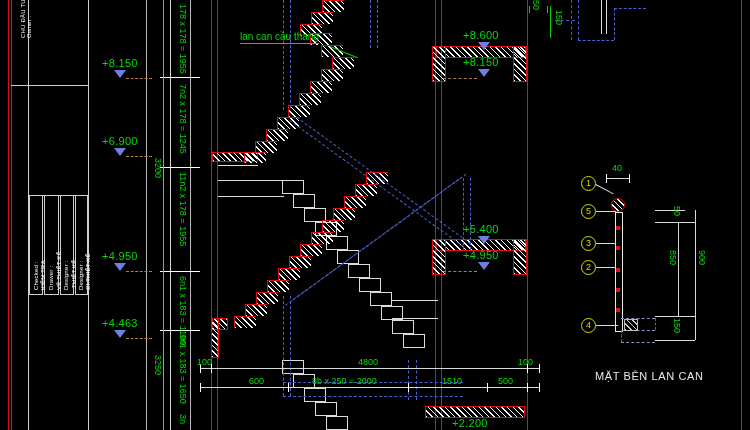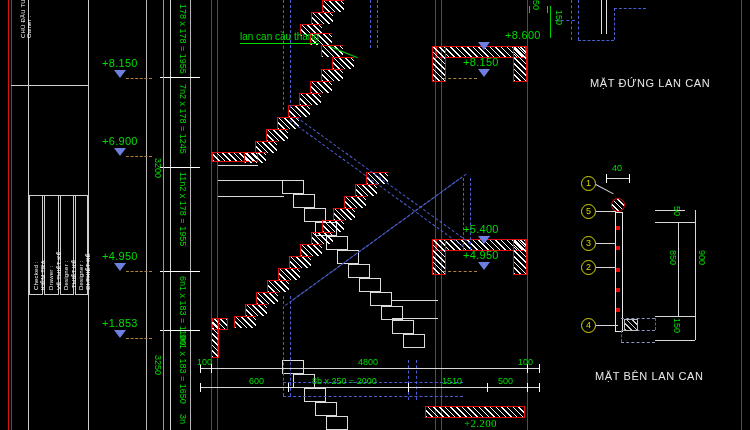--- a/index.html
+++ b/index.html
@@ -99,21 +99,21 @@
     <div class="t elev" style="left:102px;top:136px;">+6.900</div>
     <div class="etri" style="left:114px;top:148px;"></div>
     <div class="etri-l" style="left:126px;top:156px;width:26px;"></div>
   </div>
   <div>
     <div class="t elev" style="left:102px;top:251px;">+4.950</div>
     <div class="etri" style="left:114px;top:263px;"></div>
     <div class="etri-l" style="left:126px;top:271px;width:26px;"></div>
   </div>
   <div>
-    <div class="t elev" style="left:102px;top:318px;">+1.853</div>
+    <div class="t elev" style="left:102px;top:318px;">+4.463</div>
     <div class="etri" style="left:114px;top:330px;"></div>
     <div class="etri-l" style="left:126px;top:338px;width:26px;"></div>
   </div>
 
   <div class="ln abs" style="left:190px;top:0;width:1px;height:430px;background:#b8b8b8;"></div>
 
   <div class="t dimv" style="left:178px;top:4px;">178 x 178 = 1955</div>
   <div class="t dimv" style="left:178px;top:84px;">7n2 x 178 = 1245</div>
   <div class="t dimv" style="left:178px;top:172px;">11n2 x 178 = 1955</div>
   <div class="t dimv" style="left:178px;top:276px;">6n1 x 183 = 1100</div>
@@ -228,39 +228,39 @@
 
   <div class="dash-h" style="left:283px;top:382px;width:180px;"></div>
   <div class="dash-h" style="left:283px;top:396px;width:180px;"></div>
   <div class="dash-v" style="left:408px;top:360px;height:40px;"></div>
   <div class="dash-v" style="left:416px;top:360px;height:40px;"></div>
 
   <div class="t" style="left:240px;top:32px;font-size:10px;color:#00dd00;border-bottom:1px solid #00dd00;padding-bottom:1px;">lan can cầu thang</div>
   <div class="ln-grn abs" style="left:330px;top:46px;width:30px;height:1px;transform:rotate(22deg);transform-origin:left top;"></div>
 
   <div>
-    <div class="t elev" style="left:463px;top:30px;margin-left:42px;">+8.600</div>
+    <div class="t elev" style="left:463px;top:30px;">+8.600</div>
     <div class="etri" style="left:478px;top:42px;"></div>
   </div>
   <div>
     <div class="t elev" style="left:463px;top:57px;">+8.150</div>
     <div class="etri" style="left:478px;top:69px;"></div>
     <div class="etri-l" style="left:443px;top:78px;width:34px;"></div>
   </div>
   <div>
     <div class="t elev" style="left:463px;top:224px;">+5.400</div>
     <div class="etri" style="left:478px;top:236px;"></div>
   </div>
   <div>
     <div class="t elev" style="left:463px;top:250px;">+4.950</div>
     <div class="etri" style="left:478px;top:262px;"></div>
     <div class="etri-l" style="left:443px;top:271px;width:34px;"></div>
   </div>
   <div>
-    <div class="t elev" style="left:464px;top:418px;font-family:Liberation Serif, serif;">+2.200</div>
+    <div class="t elev" style="left:452px;top:418px;">+2.200</div>
   </div>
 
   <div class="ln abs" style="left:200px;top:368px;width:340px;height:1px;background:#d8d8d8;"></div>
   <div class="ln abs" style="left:200px;top:387px;width:340px;height:1px;background:#d8d8d8;"></div>
 
   <div class="tick" style="left:200px;top:364px;"></div>
   <div class="tick" style="left:211px;top:364px;"></div>
   <div class="tick" style="left:527px;top:364px;"></div>
   <div class="tick" style="left:539px;top:364px;"></div>
 
@@ -290,21 +290,20 @@
   <div class="ln abs" style="left:601px;top:0;width:1px;height:34px;background:#e0e0e0;"></div>
   <div class="ln abs" style="left:606px;top:0;width:1px;height:34px;background:#e0e0e0;"></div>
   <div class="dash-h" style="left:555px;top:20px;width:20px;"></div>
 
   <div class="tickg" style="left:529px;top:6px;"></div>
   <div class="tickg" style="left:547px;top:6px;"></div>
   <div class="t dimv" style="left:531px;top:0px;">50</div>
   <div class="t dimv" style="left:554px;top:10px;">150</div>
   <div class="ln-grn abs" style="left:550px;top:6px;width:1px;height:32px;"></div>
 
-  <div class="t ttl" style="left:590px;top:78px;">MẶT ĐỨNG LAN CAN</div>
 
   <div>
 
     <div class="railpost" style="left:615px;top:212px;width:6px;height:118px;background:#000;border:1px solid #e8e8e8;"></div>
     <div class="hatch" style="left:611px;top:198px;width:14px;height:14px;border-radius:50%;"></div>
 
     <div class="railmark" style="left:616px;top:226px;width:4px;height:4px;"></div>
     <div class="railmark" style="left:616px;top:246px;width:4px;height:4px;"></div>
     <div class="railmark" style="left:616px;top:268px;width:4px;height:4px;"></div>
     <div class="railmark" style="left:616px;top:288px;width:4px;height:4px;"></div>

